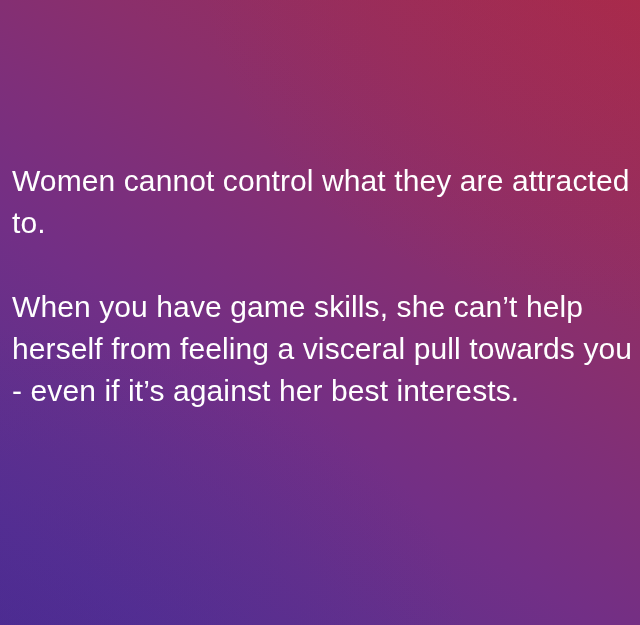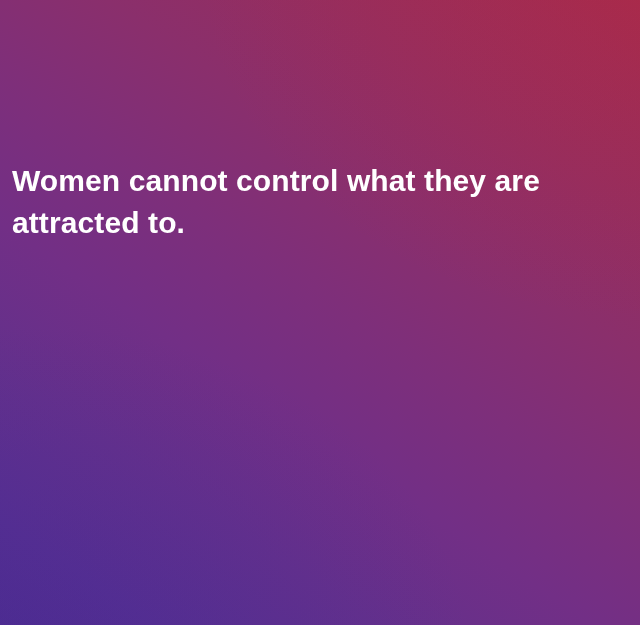--- a/index.html
+++ b/index.html
@@ -49,35 +49,36 @@
     width: 624px;
     z-index: 2;
   }
 
   .quote-paragraph {
     margin: 0;
     color: #ffffff;
     font-size: 30px;
     line-height: 42px;
     letter-spacing: 0.1px;
-    font-weight: 700;
+    font-weight: 400;
     white-space: pre-wrap;
   }
 
   .paragraph-gap {
     height: 42px;
   }
 </style>
 </head>
 <body>
 
 <div id="quote-card">
 
   <div id="quote-body">
 
     <p class="quote-paragraph">Women cannot control what they are attracted to.</p>
 
     <div class="paragraph-gap"></div>
 
+    <p class="quote-paragraph">When you have game skills, she can’t help herself from feeling a visceral pull towards you - even if it’s against her best interests.</p>
 
   </div>
 
 </div>
 
 </body></html>

